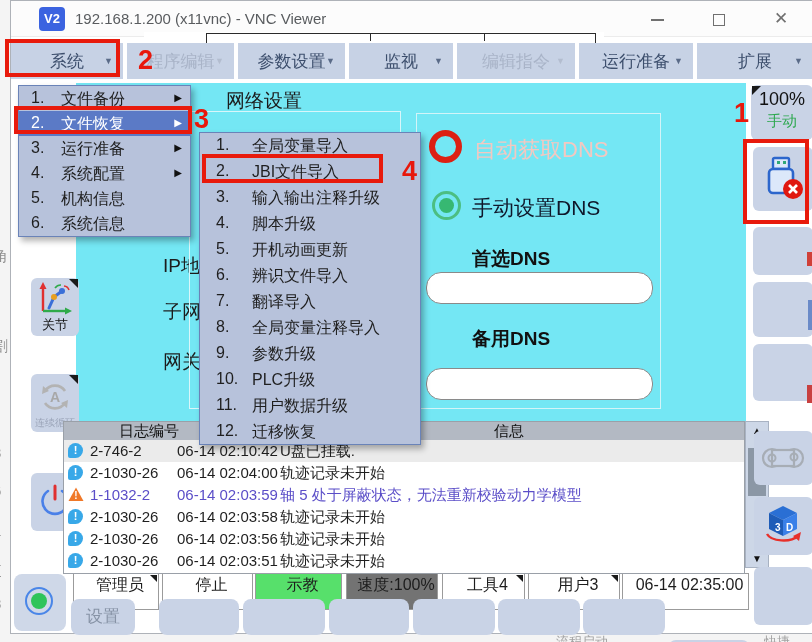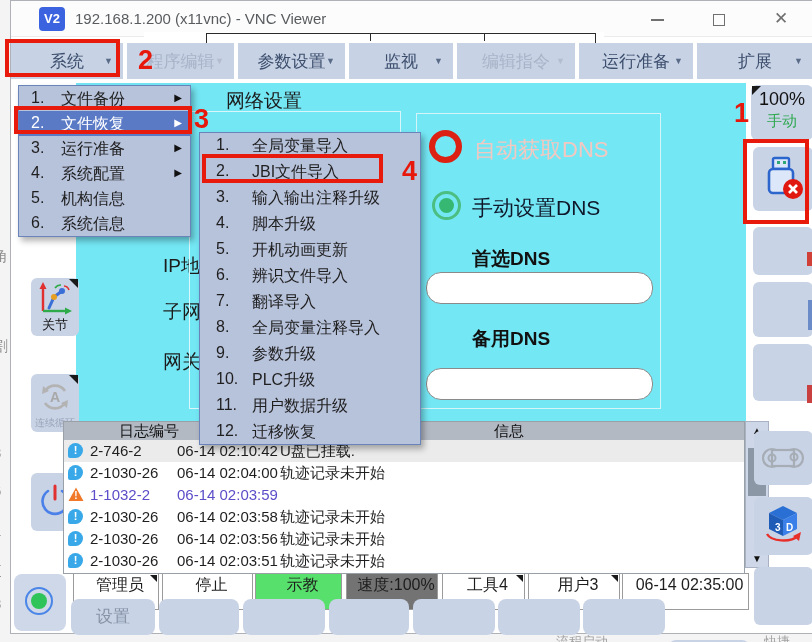--- a/index.html
+++ b/index.html
@@ -234,20 +234,21 @@
           <span class="ltime">06-14 02:04:00</span>
           <span class="lmsg">轨迹记录未开始</span>
         </div>
         <div class="log-row warn">
           <svg class="lic" width="16" height="15" viewBox="0 0 16 15">
             <polygon points="8,0.5 15.5,14 0.5,14" fill="#f07828"></polygon>
             <text x="8" y="12" text-anchor="middle" font-size="10" fill="#fff" font-weight="bold">!</text>
           </svg>
           <span class="lid">1-1032-2</span>
           <span class="ltime">06-14 02:03:59</span>
+          <span class="lmsg">轴 5 处于屏蔽状态，无法重新校验动力学模型</span>
         </div>
         <div class="log-row">
           <span class="lic icon-info">!</span>
           <span class="lid">2-1030-26</span>
           <span class="ltime">06-14 02:03:58</span>
           <span class="lmsg">轨迹记录未开始</span>
         </div>
         <div class="log-row">
           <span class="lic icon-info">!</span>
           <span class="lid">2-1030-26</span>
@@ -317,21 +318,21 @@
     <div class="st-box red" style="left:335px;width:92px">速度:100%</div>
     <div class="st-box st-corner" style="left:431px;width:83px">工具4</div>
     <div class="st-box st-corner" style="left:517px;width:92px">用户3</div>
     <div class="st-box" style="left:611px;width:127px">06-14 02:35:00</div>
 
     <div class="power-green">
       <div class="ring">
           <div class="dot"></div>
         </div>
     </div>
-    <div class="bot-btn" style="left:60px;width:84px">设置</div>
+    <div class="bot-btn" style="left:60px;width:64px">设置</div>
     <div class="bot-btn" style="left:148px;width:80px"></div>
     <div class="bot-btn" style="left:232px;width:82px"></div>
     <div class="bot-btn" style="left:318px;width:80px"></div>
     <div class="bot-btn" style="left:402px;width:82px"></div>
     <div class="bot-btn" style="left:487px;width:82px"></div>
     <div class="bot-btn" style="left:572px;width:82px"></div>
     <div class="bot-btn exit" style="left:657px;width:82px">退出</div>
 
     <div class="ddmenu dd-sys">
       <div class="dd-item">

